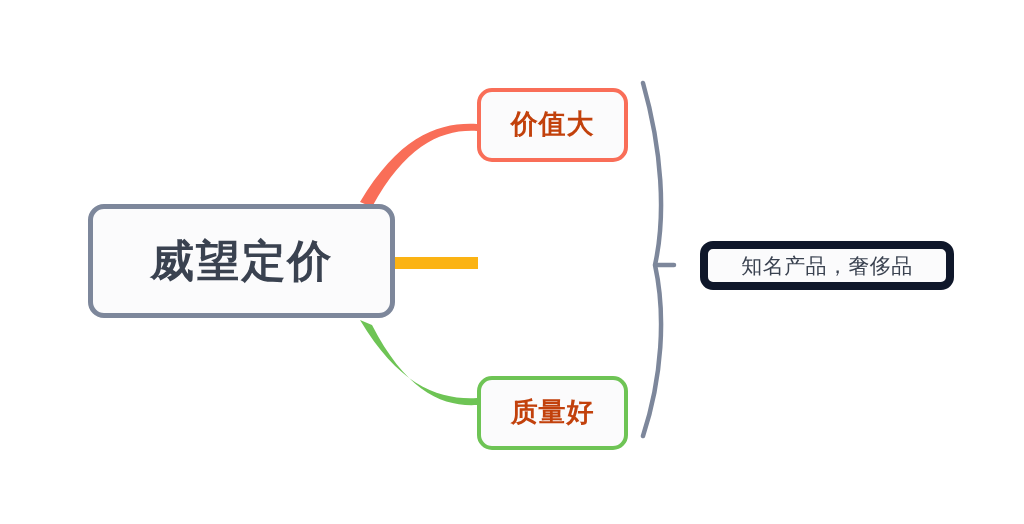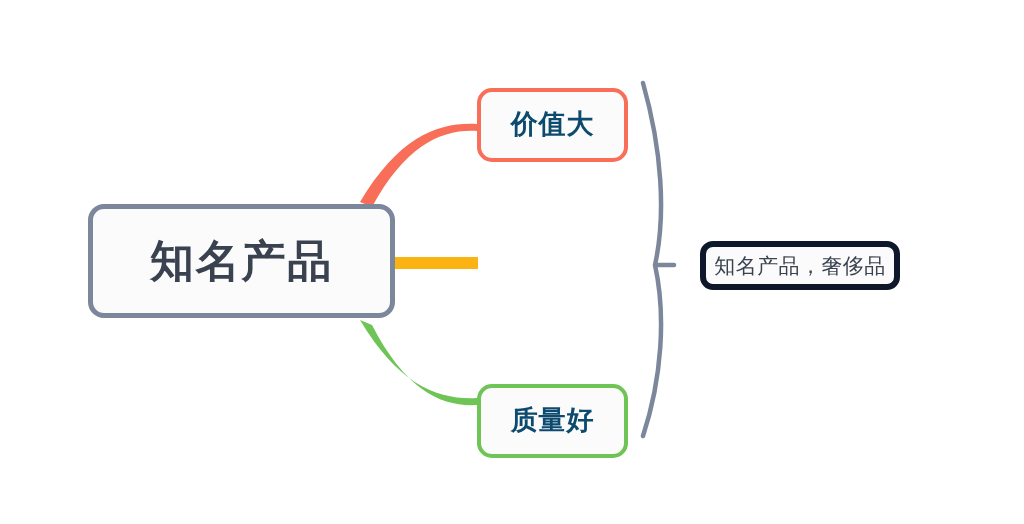--- a/index.html
+++ b/index.html
@@ -63,34 +63,34 @@
     left: 477px;
     width: 151px;
     height: 74px;
     border-width: 4px;
     border-style: solid;
     border-radius: 15px;
   }
   .branch .node-label {
     font-size: 27px;
     font-weight: bold;
-    color: #0c4a6e;
+    color: #c2410c;
     letter-spacing: 0.03em;
   }
   #node-branch-0 { top: 88px;  border-color: #f96e58; }
   #node-branch-1 { top: 226px; border-color: #fbb313; }
-  #node-branch-2 { top: 384px; border-color: #6ec455; justify-content: center; }
+  #node-branch-2 { top: 376px; border-color: #6ec455; justify-content: center; }
 
   
   #node-summary {
     left: 700px;
     top: 241px;
-    width: 200px;
+    width: 254px;
     height: 49px;
-    border: 6px solid #0f172a;
+    border: 8px solid #0f172a;
     border-radius: 13px;
   }
   #node-summary .node-label {
     font-size: 21px;
     font-weight: normal;
     color: #3a4250;
     letter-spacing: 0.02em;
   }
 </style>
 </head>
@@ -113,21 +113,21 @@
              C 442 407, 406 391, 372 325 Z" fill="#6ec455"></path>
 
     <path d="M 643 83
              C 662 150, 666 215, 655 265
              C 666 315, 662 378, 643 436" fill="none" stroke="#7d879b" stroke-width="4.5" stroke-linecap="round"></path>
 
     <path d="M 656 265 L 674 265" fill="none" stroke="#7d879b" stroke-width="4.5" stroke-linecap="round"></path>
   </svg>
 
   <div class="node" id="node-root">
-    <span class="node-label">知名产品</span>
+    <span class="node-label">威望定价</span>
   </div>
 
   <div class="node branch" id="node-branch-0">
     <span class="node-label">价值大</span>
   </div>
 
 
   <div class="node branch" id="node-branch-2">
     <span class="node-label">质量好</span>
   </div>

